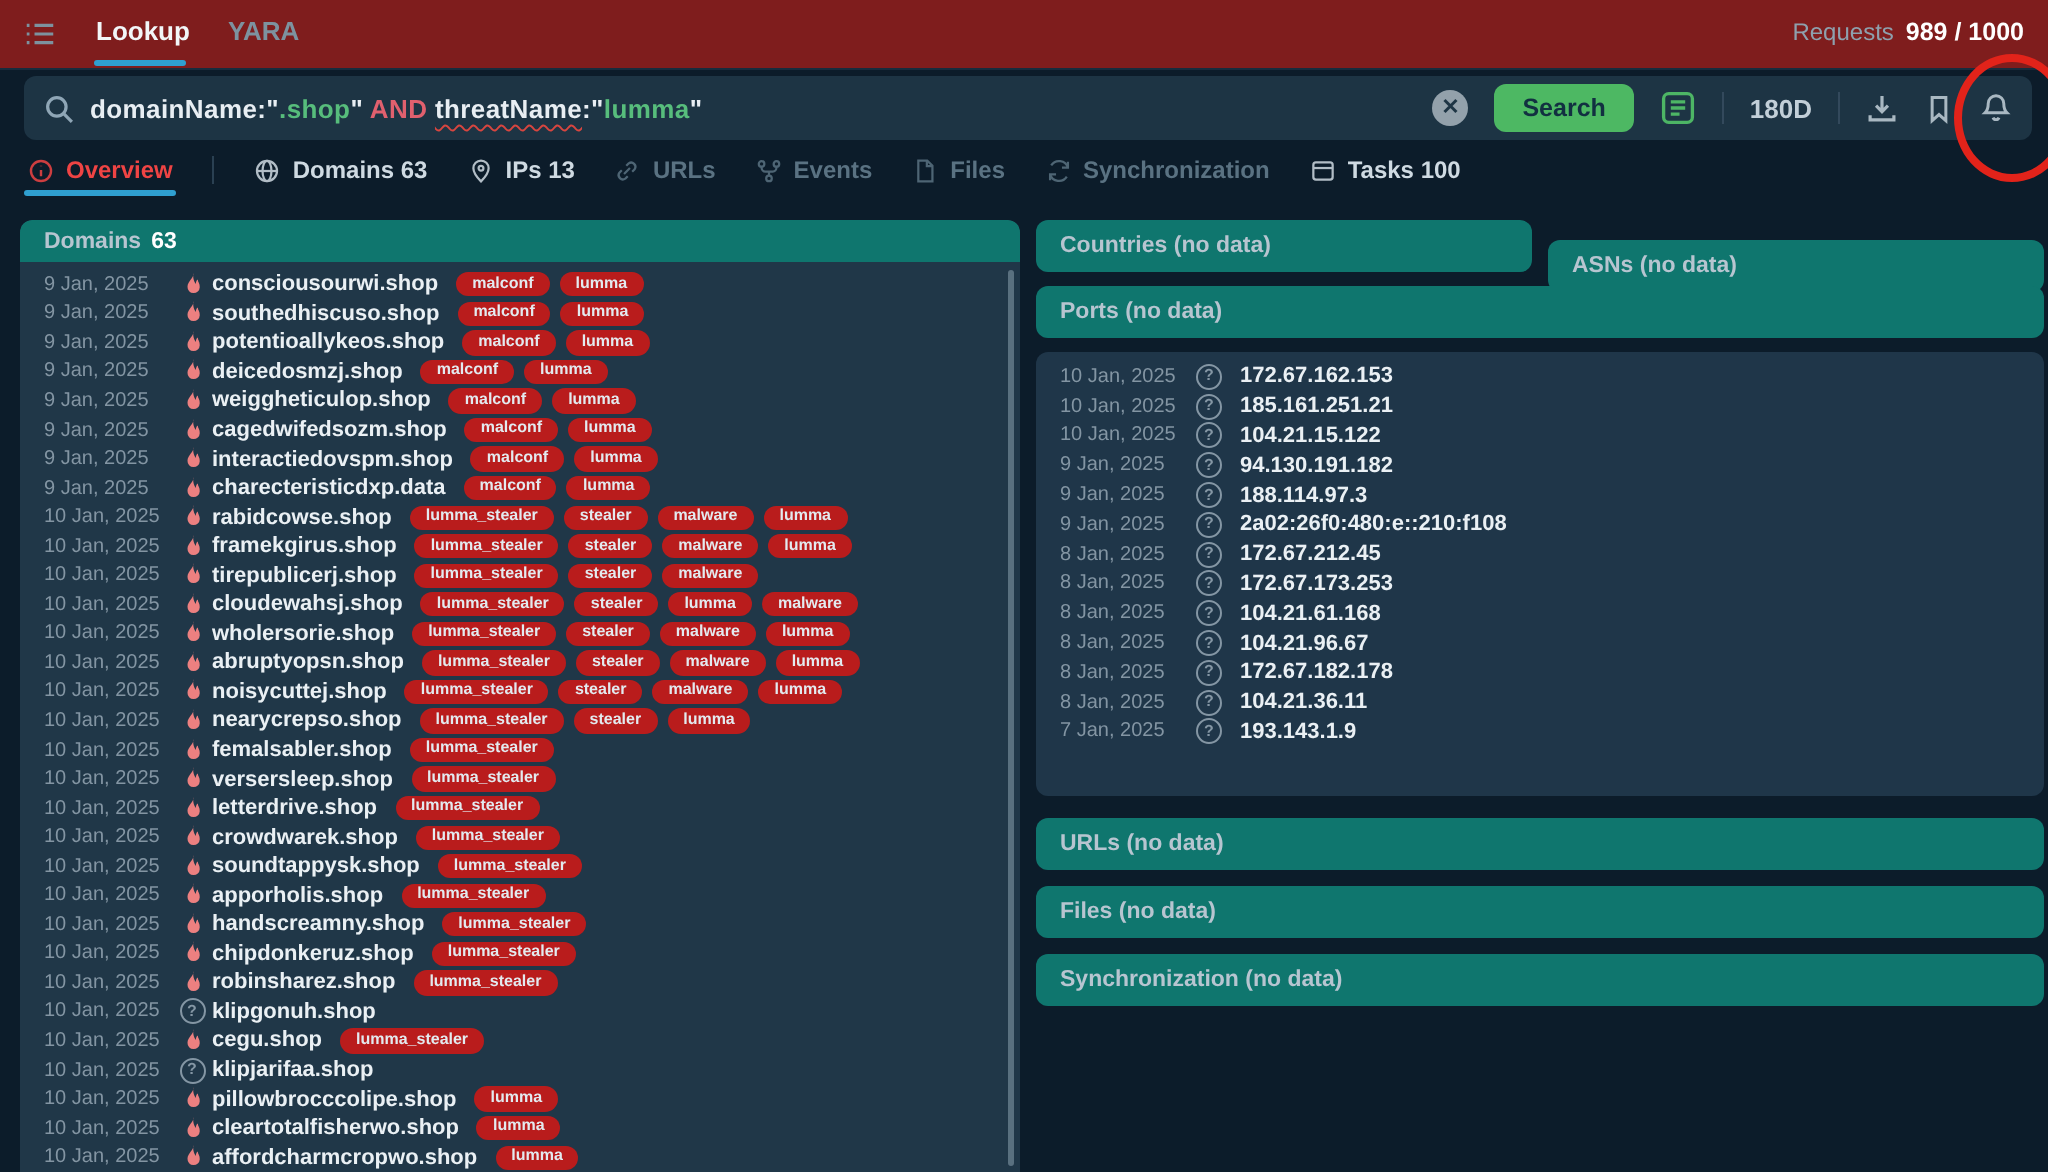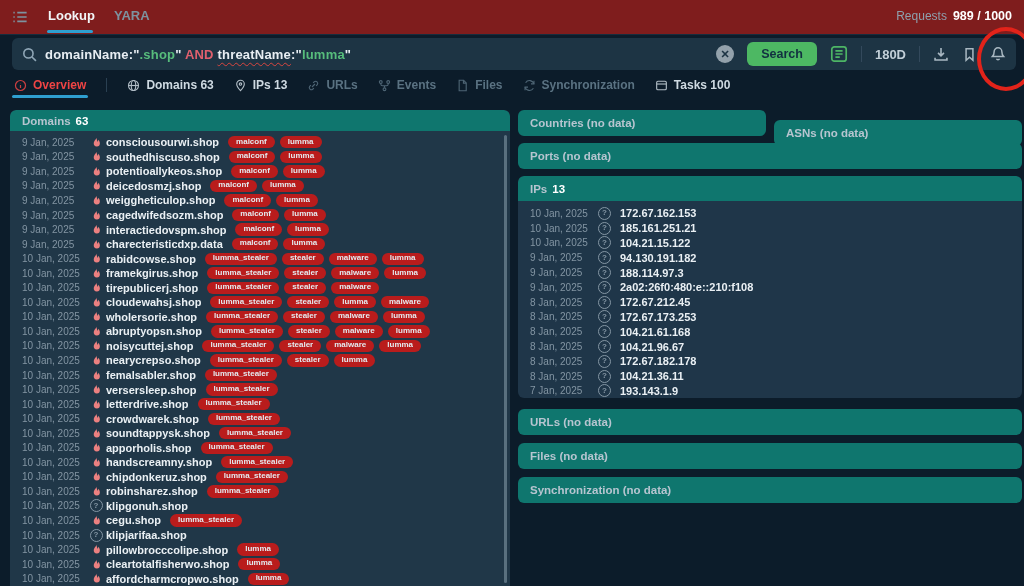--- a/index.html
+++ b/index.html
@@ -619,24 +619,20 @@
       <span>ASNs (no data)</span>
     </div>
 </div>
 <div class="rp head-only" style="left:518px;top:143px;width:504px;">
   <div class="panel-head">
       <span>Ports (no data)</span>
     </div>
 </div>
 
 <div class="ips-panel">
-  <div class="panel-head">
-    <span>IPs</span>
-    <span class="cnt">13</span>
-  </div>
   <div class="ip-body" id="iprows">
       <div class="iprow">
         <span class="rdate">10 Jan, 2025</span>
         <span class="ricon">
           <span class="q-ic">?</span>
         </span>
         <span class="ipval">172.67.162.153</span>
       </div>
       <div class="iprow">
         <span class="rdate">10 Jan, 2025</span>

